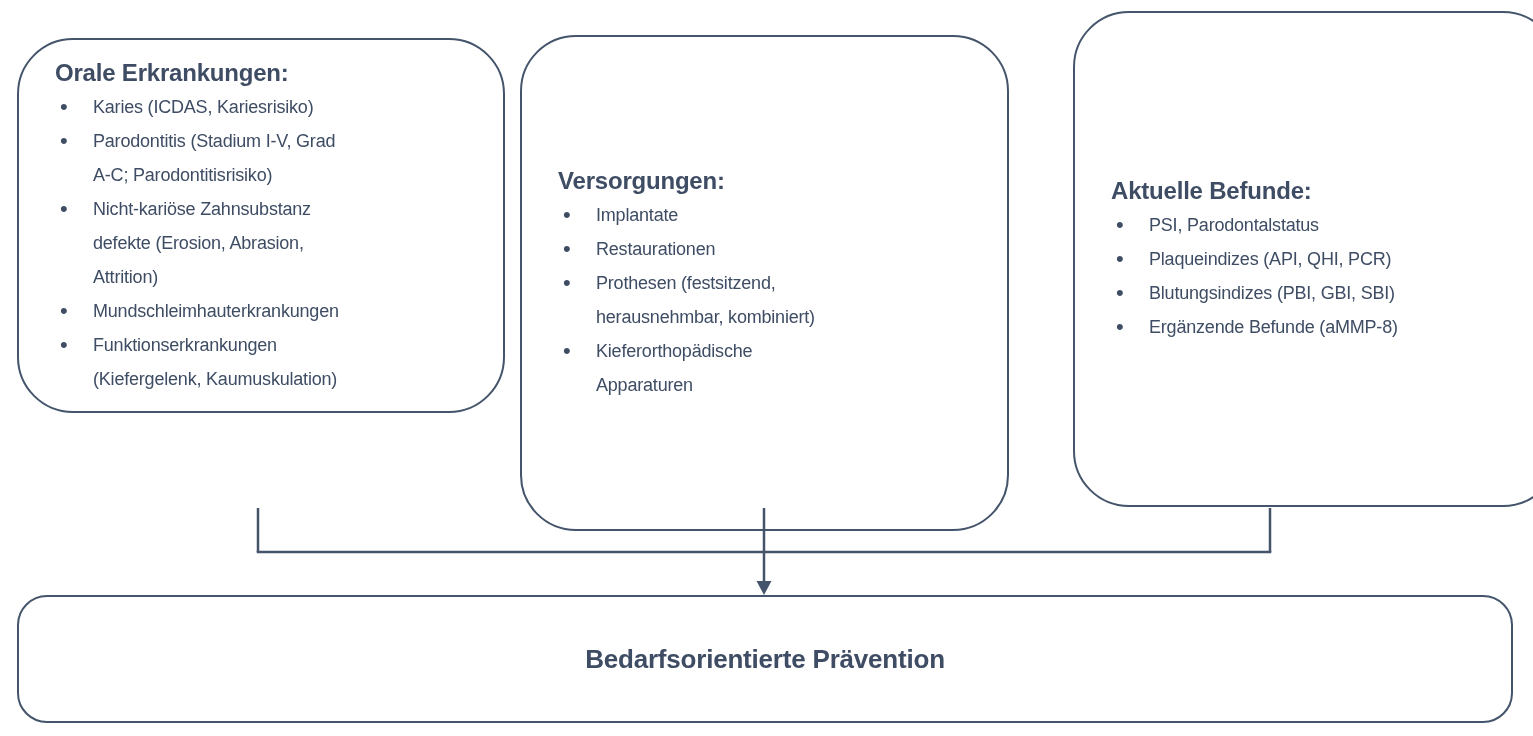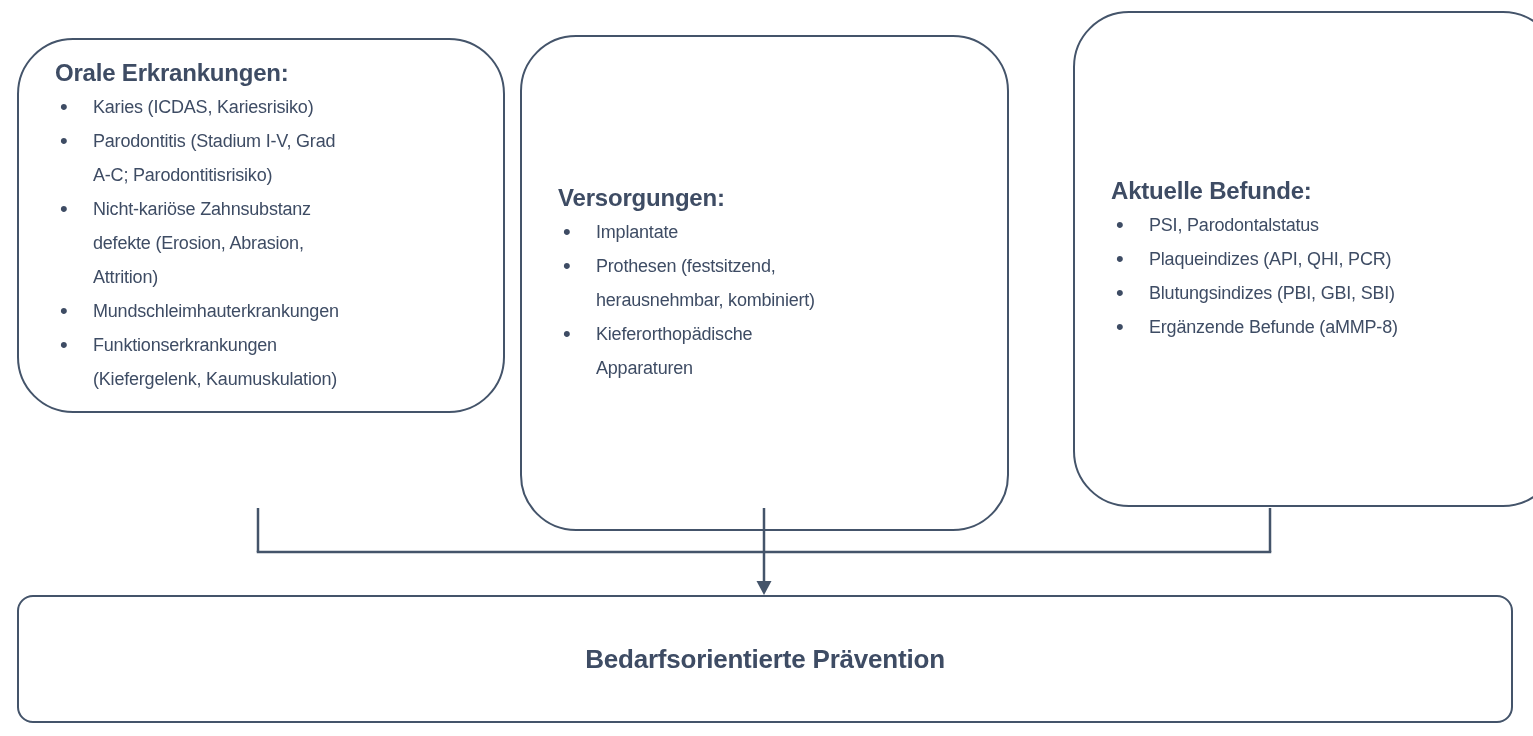--- a/index.html
+++ b/index.html
@@ -64,21 +64,21 @@
     color: #3e4c64;
   }
   #box-result {
     position: absolute;
     left: 17px;
     top: 595px;
     width: 1496px;
     height: 128px;
     box-sizing: border-box;
     border: 2.5px solid #44546A;
-    border-radius: 16px;
+    border-radius: 30px;
     background: #ffffff;
     display: flex;
     align-items: center;
     justify-content: center;
   }
   #box-result .result-label {
     font-size: 26px;
     font-weight: bold;
     letter-spacing: -0.2px;
     color: #3e4c64;
@@ -107,20 +107,21 @@
       <li>Mundschleimhauterkrankungen</li>
       <li>Funktionserkrankungen
 (Kiefergelenk, Kaumuskulation)</li>
     </ul>
   </div>
 
   <div class="topbox" id="box-care">
     <h3 class="box-heading">Versorgungen:</h3>
     <ul class="bullets">
       <li>Implantate</li>
+      <li>Restaurationen</li>
       <li>Prothesen (festsitzend,
 herausnehmbar, kombiniert)</li>
       <li>Kieferorthopädische
 Apparaturen</li>
     </ul>
   </div>
 
   <div class="topbox" id="box-findings">
     <h3 class="box-heading">Aktuelle Befunde:</h3>
     <ul class="bullets">

